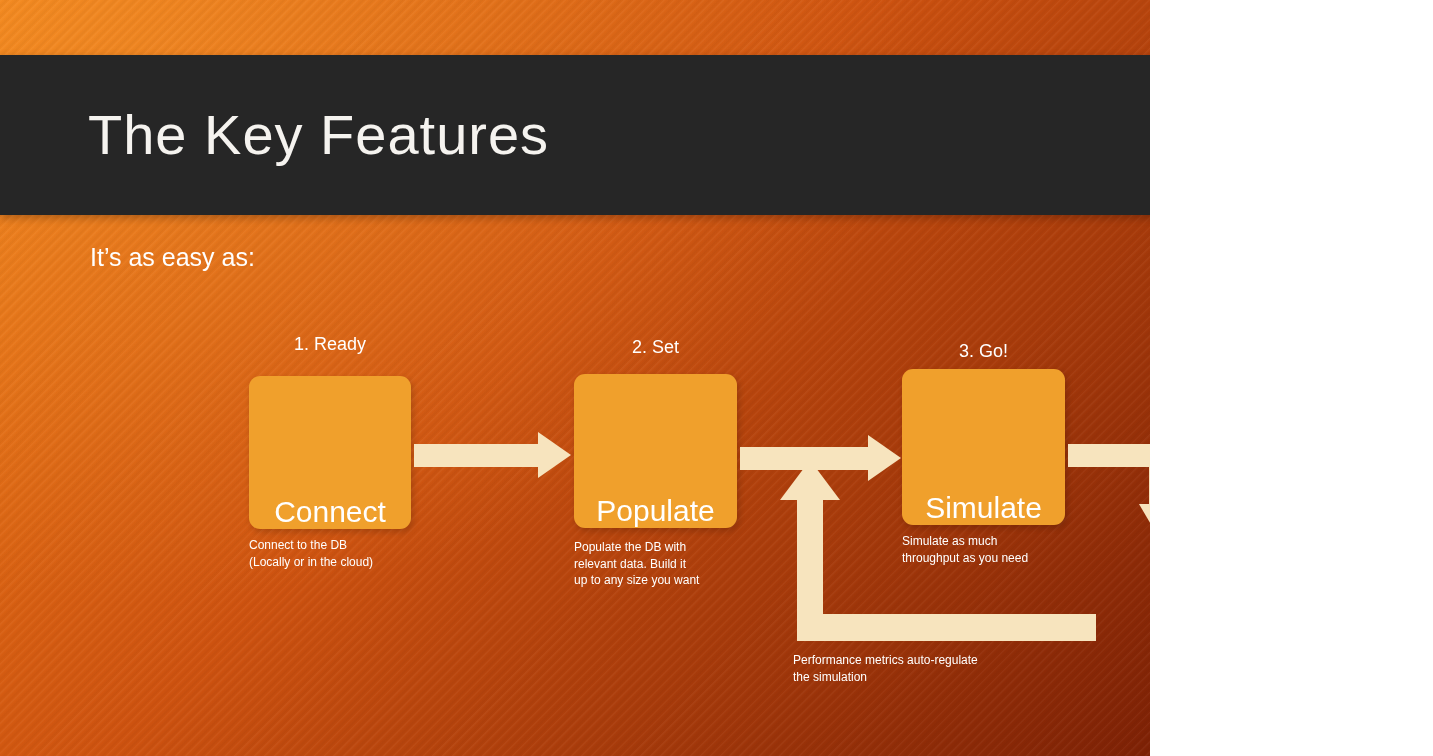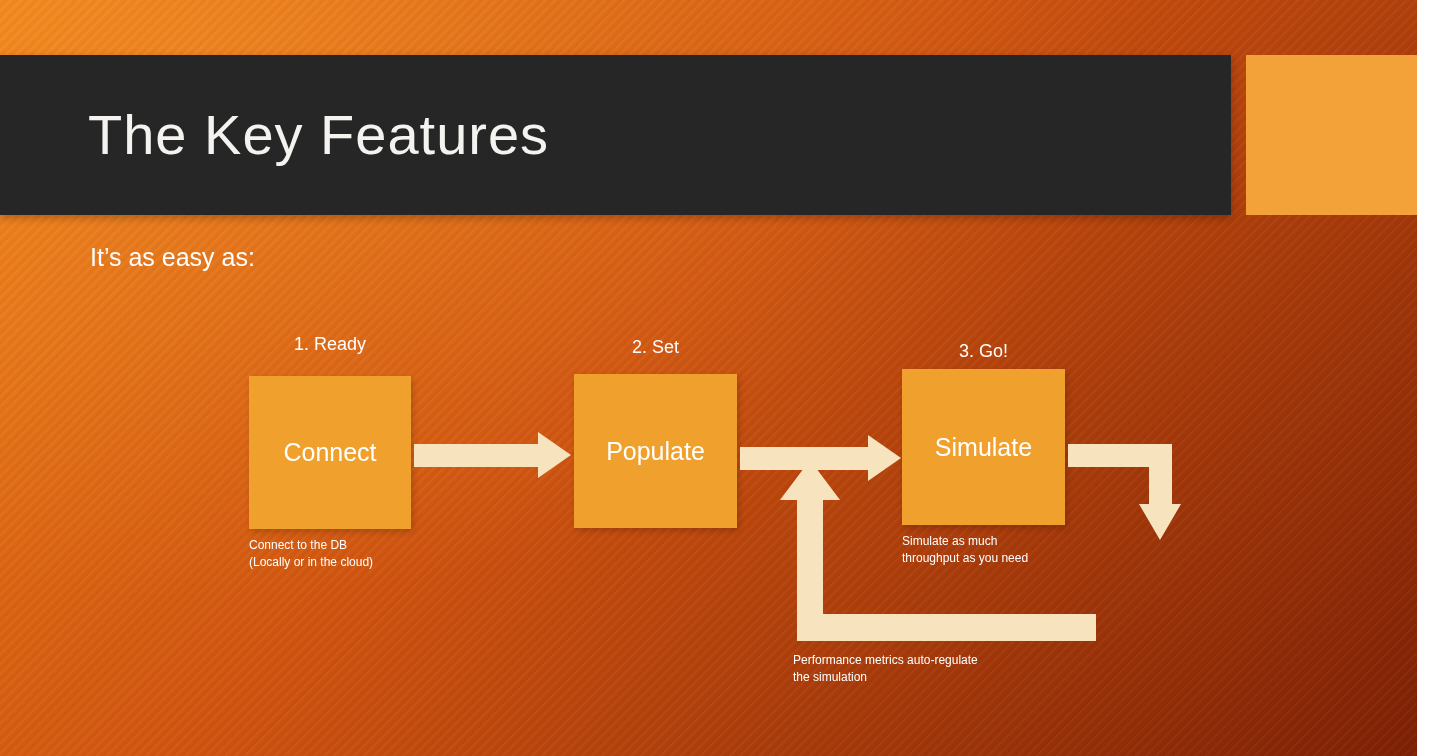--- a/index.html
+++ b/index.html
@@ -5,21 +5,21 @@
   html, body {
     margin: 0;
     padding: 0;
     width: 1433px;
     height: 756px;
     overflow: hidden;
     font-family: "Liberation Sans", sans-serif;
   }
   .slide {
     position: relative;
-    width: 1417px;
+    width: 1150px;
     height: 756px;
     background:
       radial-gradient(ellipse at 12% 8%, rgba(255,170,60,0.30), rgba(255,170,60,0) 55%),
       linear-gradient(135deg, var(--bg-start, #f08018) 0%, var(--bg-mid, #cf5310) 45%, var(--bg-end, #7e2105) 100%);
     overflow: hidden;
   }
   .bg-texture {
     position: absolute;
     inset: 0;
     background: repeating-linear-gradient(135deg,
@@ -66,25 +66,26 @@
   .step-label {
     position: absolute;
     font-size: 18px;
     color: #ffffff;
     text-align: center;
   }
   .box {
     position: absolute;
     background: var(--box-orange, #f0a02c);
     display: flex;
-    align-items: center;
+    align-items: flex-end;
     justify-content: center;
     color: #ffffff;
-    font-size: 25px;
+    font-size: 30px;
     box-shadow: 2px 3px 6px rgba(0,0,0,0.18);
+    border-radius: 11px;
   }
   .caption {
     position: absolute;
     font-size: 12px;
     line-height: 1.38;
     color: #ffffff;
     white-space: pre-line;
   }
   .arrow-shaft {
     position: absolute;
@@ -147,17 +148,20 @@
   <div class="arrow-shaft" style="left:1068px; top:444px; width:104px; height:23px;"></div>
   <div class="arrow-shaft" style="left:1149px; top:444px; width:23px; height:62px;"></div>
   <div class="arrow-head head-down" style="left:1139px; top:504px;"></div>
 
   <div class="arrow-shaft" style="left:797px; top:614px; width:299px; height:27px;"></div>
   <div class="arrow-shaft" style="left:797px; top:498px; width:26px; height:143px;"></div>
   <div class="arrow-head head-up" style="left:780px; top:460px;"></div>
 
   <div class="caption" style="left:249px; top:537px; width:210px;">Connect to the DB
 (Locally or in the cloud)</div>
+  <div class="caption" style="left:574px; top:539px; width:190px;">Populate the DB with
+relevant data. Build it
+up to any size you want</div>
   <div class="caption" style="left:902px; top:533px; width:210px;">Simulate as much
 throughput as you need</div>
   <div class="caption" style="left:793px; top:652px; width:300px;">Performance metrics auto-regulate
 the simulation</div>
 </div>
 
 </body></html>

